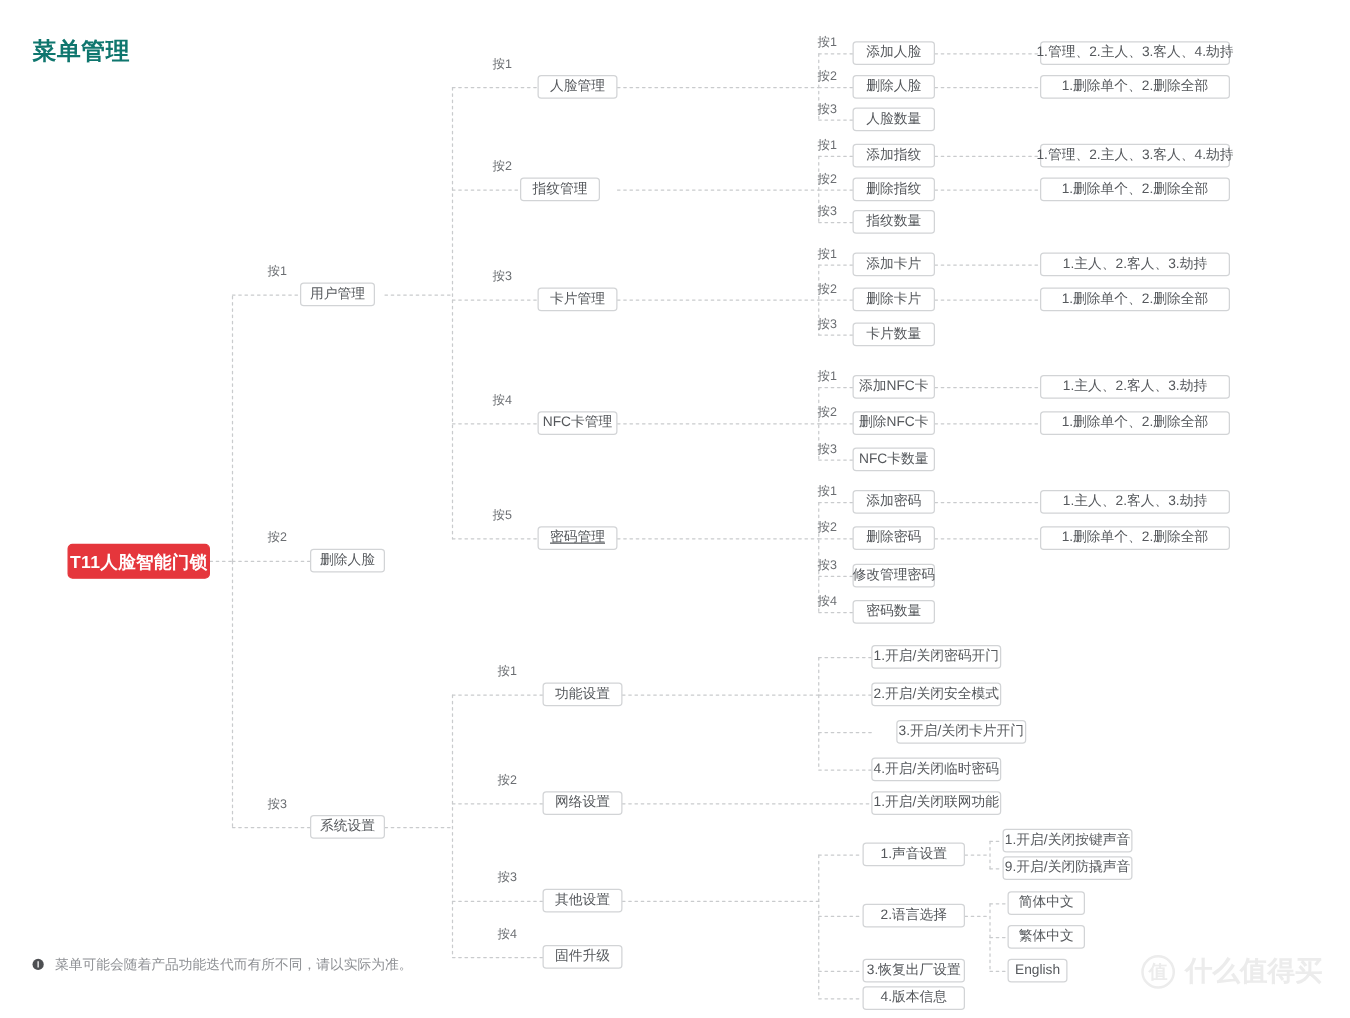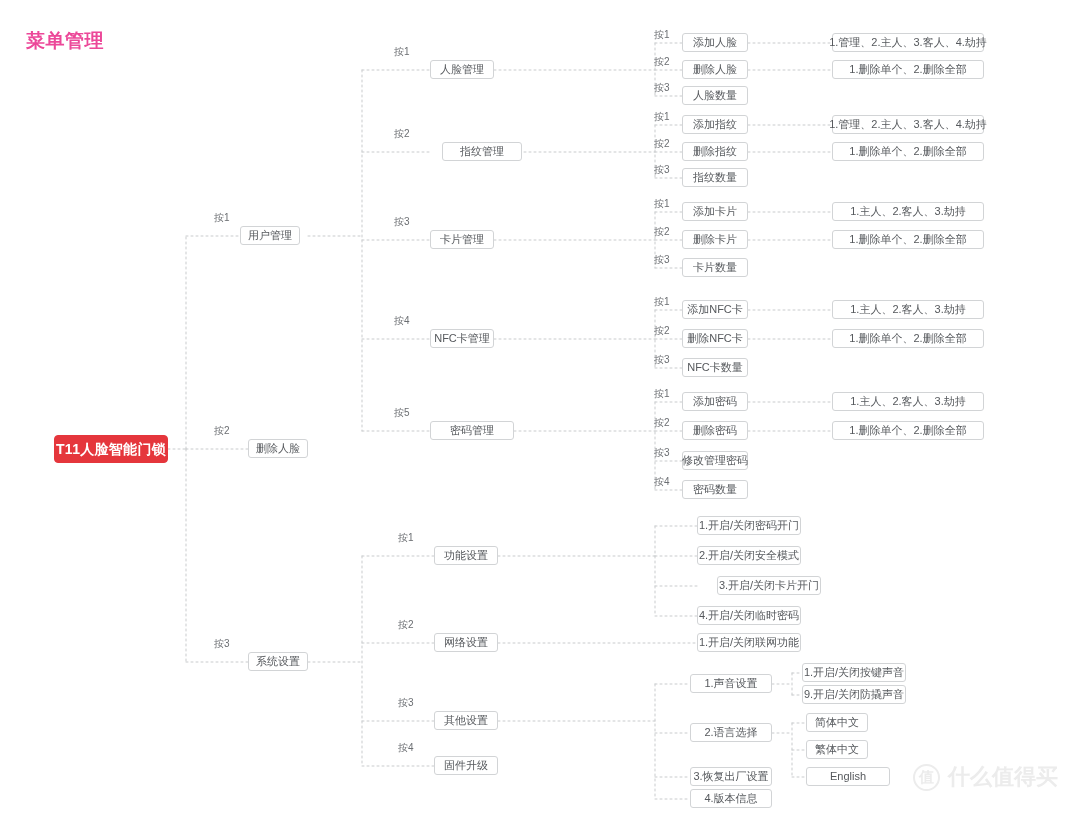--- a/index.html
+++ b/index.html
@@ -28,21 +28,21 @@
     width: 1080px;
     height: 814px;
     pointer-events: none;
   }
   .page-title {
     position: absolute;
     left: 26px;
     top: 28px;
     font-size: 19px;
     font-weight: 700;
-    color: #ec4899;
+    color: #0f766e;
     letter-spacing: 0.5px;
   }
   .node {
     position: absolute;
     box-sizing: border-box;
     background: #ffffff;
     border: 1px solid #d2d4d6;
     border-radius: 3px;
     font-size: 11px;
     color: #55585c;
@@ -240,30 +240,30 @@
   <div class="btn-label" style="left:214px; top:426px;">按2</div>
   <div class="node lvl1" style="left:248px; top:439px; width:60px;">删除人脸</div>
 
   <div class="btn-label" style="left:214px; top:639px;">按3</div>
   <div class="node lvl1" style="left:248px; top:652px; width:60px;">系统设置</div>
 
   <div class="btn-label" style="left:394px; top:47px;">按1</div>
   <div class="node lvl2" style="left:430px; top:60px; width:64px;">人脸管理</div>
 
   <div class="btn-label" style="left:394px; top:129px;">按2</div>
-  <div class="node lvl2" style="left:442px; top:142px; width:80px;text-align:center;">指纹管理</div>
+  <div class="node lvl2" style="left:416px; top:142px; width:64px;text-align:center;">指纹管理</div>
 
   <div class="btn-label" style="left:394px; top:217px;">按3</div>
   <div class="node lvl2" style="left:430px; top:230px; width:64px;">卡片管理</div>
 
   <div class="btn-label" style="left:394px; top:316px;">按4</div>
   <div class="node lvl2" style="left:430px; top:329px; width:64px;">NFC卡管理</div>
 
   <div class="btn-label" style="left:394px; top:408px;">按5</div>
-  <div class="node lvl2" style="left:430px; top:421px; width:84px;">密码管理</div>
+  <div class="node lvl2" style="left:430px; top:421px; width:64px;text-decoration:underline;">密码管理</div>
 
   <div class="btn-label" style="left:398px; top:533px;">按1</div>
   <div class="node lvl2" style="left:434px; top:546px; width:64px;">功能设置</div>
 
   <div class="btn-label" style="left:398px; top:620px;">按2</div>
   <div class="node lvl2" style="left:434px; top:633px; width:64px;">网络设置</div>
 
   <div class="btn-label" style="left:398px; top:698px;">按3</div>
   <div class="node lvl2" style="left:434px; top:711px; width:64px;">其他设置</div>
 
@@ -332,21 +332,25 @@
   <div class="node lvl4" style="left:832px; top:329px; width:152px;">1.删除单个、2.删除全部</div>
 
   <div class="node lvl4" style="left:832px; top:392px; width:152px;">1.主人、2.客人、3.劫持</div>
   <div class="node lvl4" style="left:832px; top:421px; width:152px;">1.删除单个、2.删除全部</div>
 
   <div class="node lvl4" style="left:802px; top:663px; width:104px;">1.开启/关闭按键声音</div>
   <div class="node lvl4" style="left:802px; top:685px; width:104px;">9.开启/关闭防撬声音</div>
 
   <div class="node lvl4" style="left:806px; top:713px; width:62px;">简体中文</div>
   <div class="node lvl4" style="left:806px; top:740px; width:62px;">繁体中文</div>
-  <div class="node lvl4" style="left:806px; top:767px; width:84px;">English</div>
-
+  <div class="node lvl4" style="left:806px; top:767px; width:48px;">English</div>
+
+  <div class="footnote">
+    <span class="info-dot"></span>
+    <span>菜单可能会随着产品功能迭代而有所不同，请以实际为准。</span>
+  </div>
 
   <div class="watermark">
     <span class="wm-badge">值</span>
     <span>什么值得买</span>
   </div>
 
 </div>
 
 </body></html>

